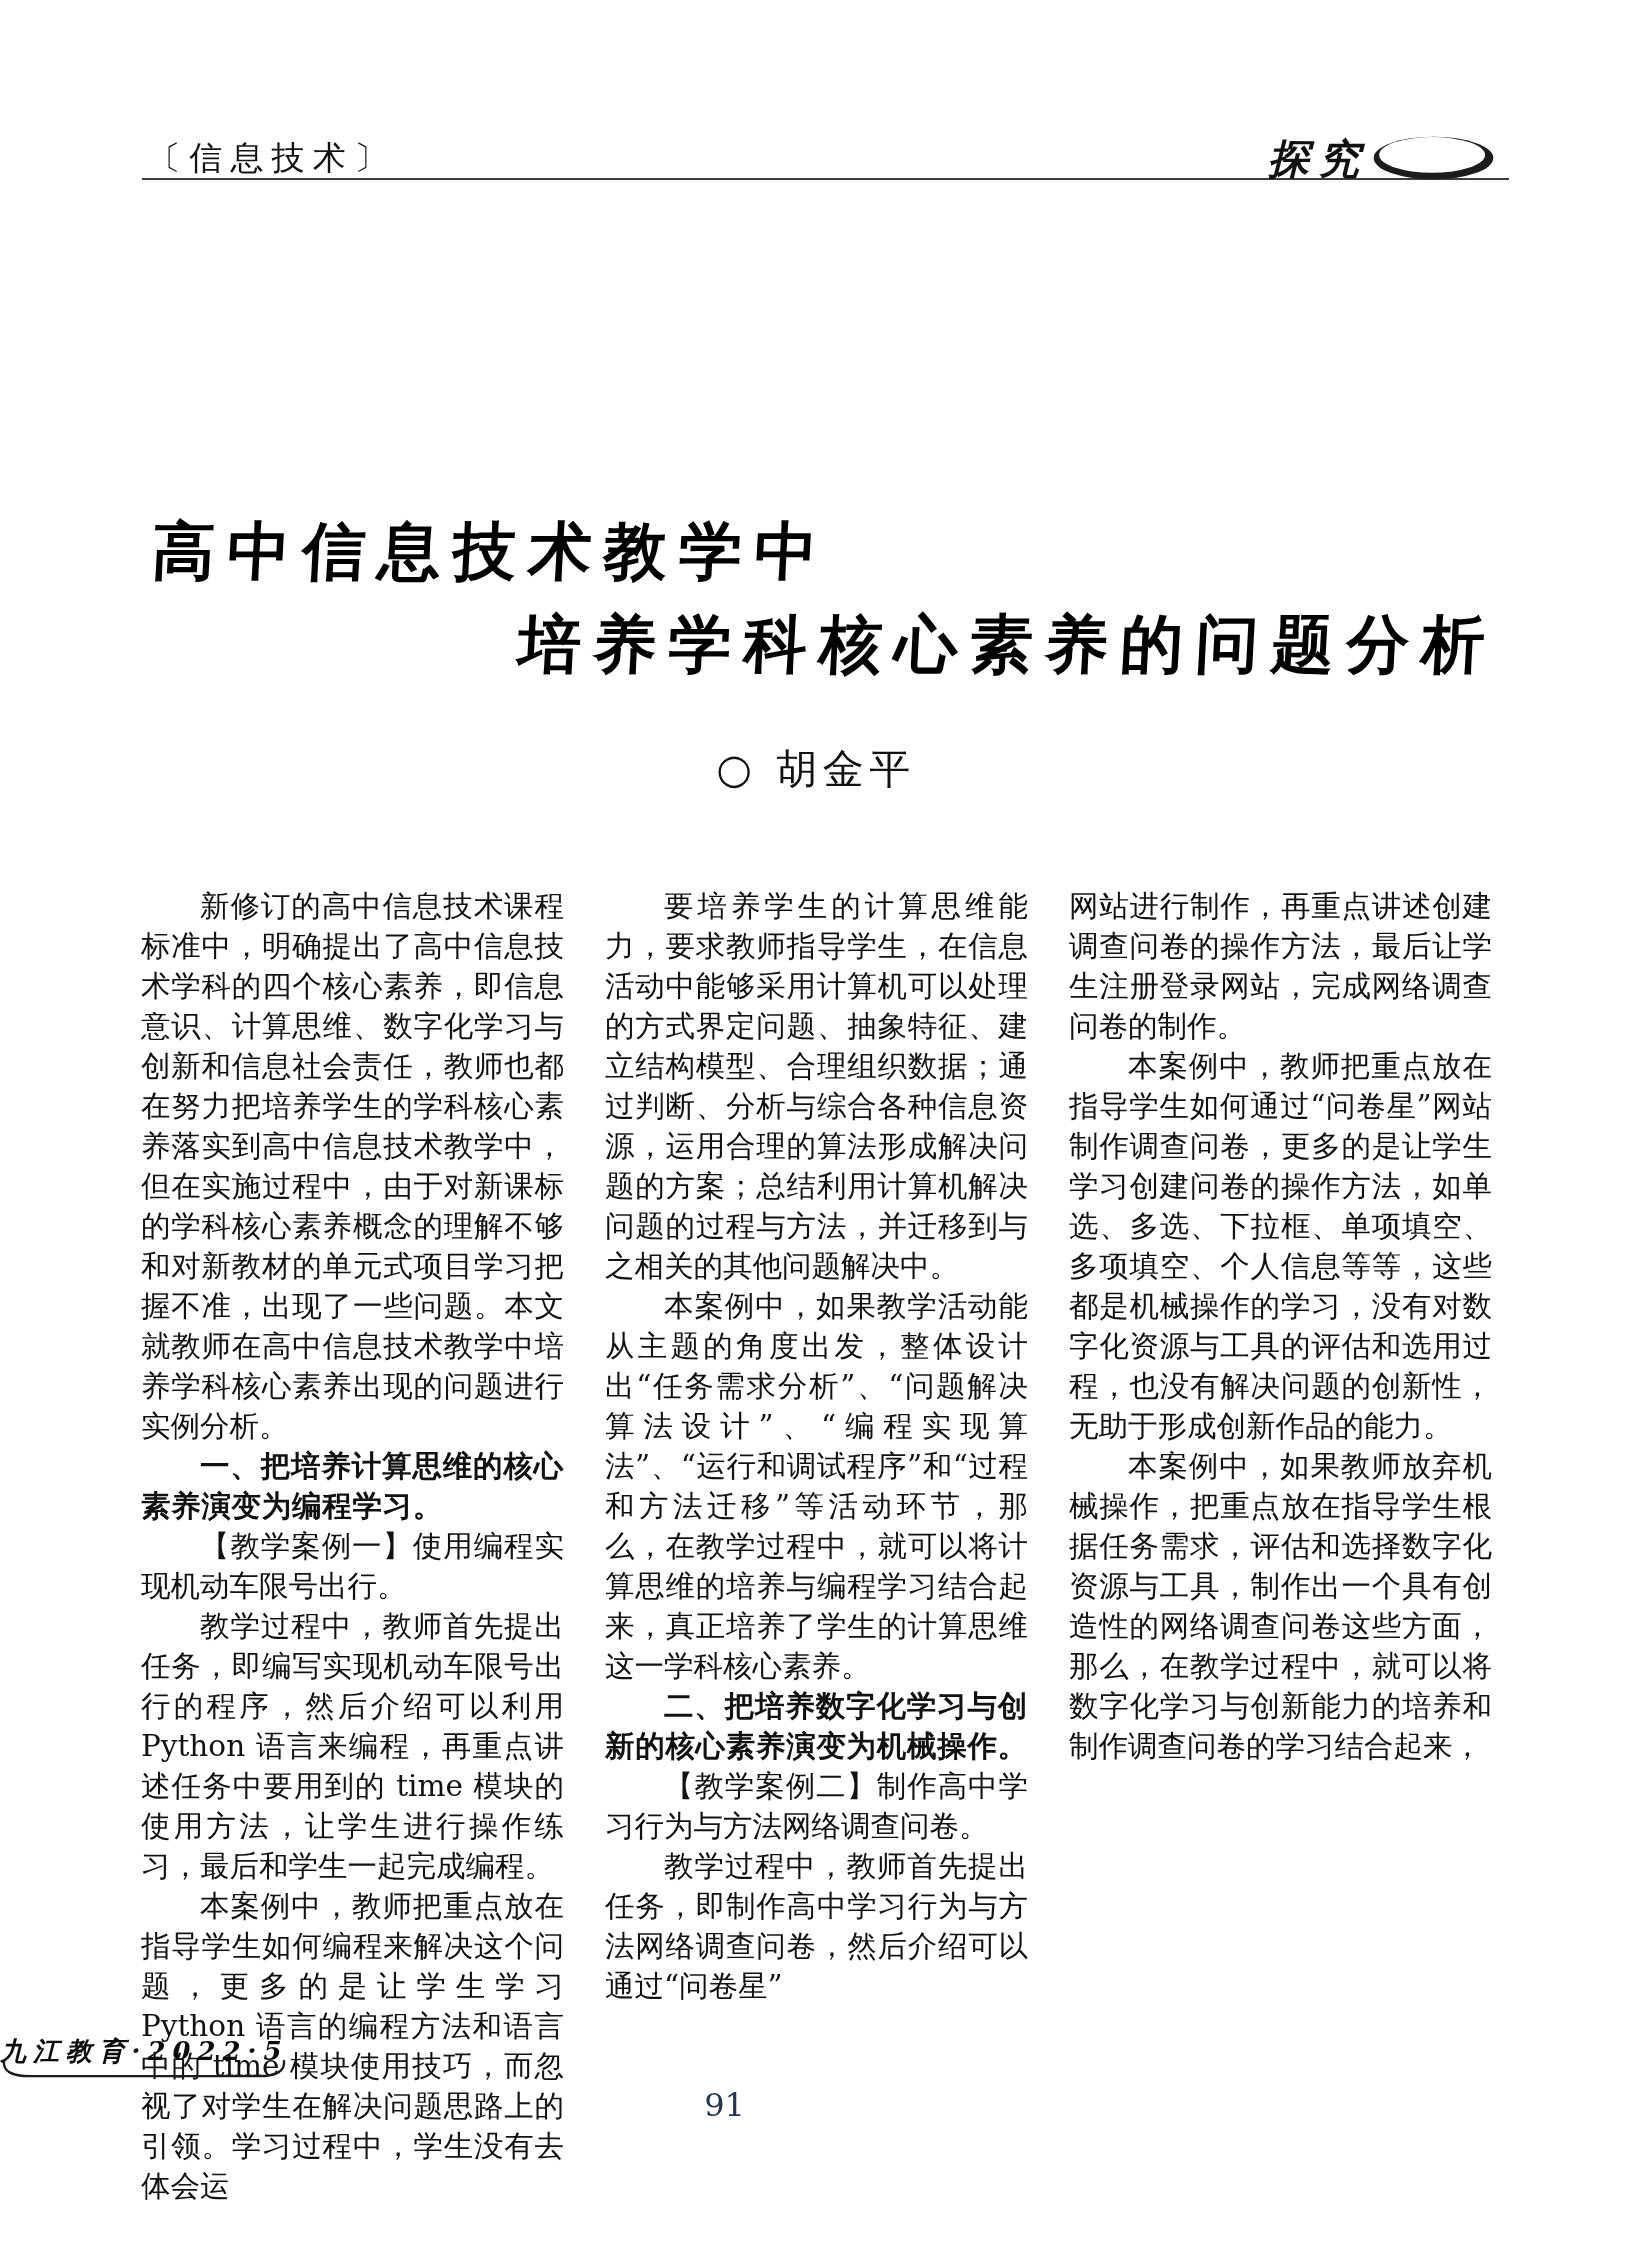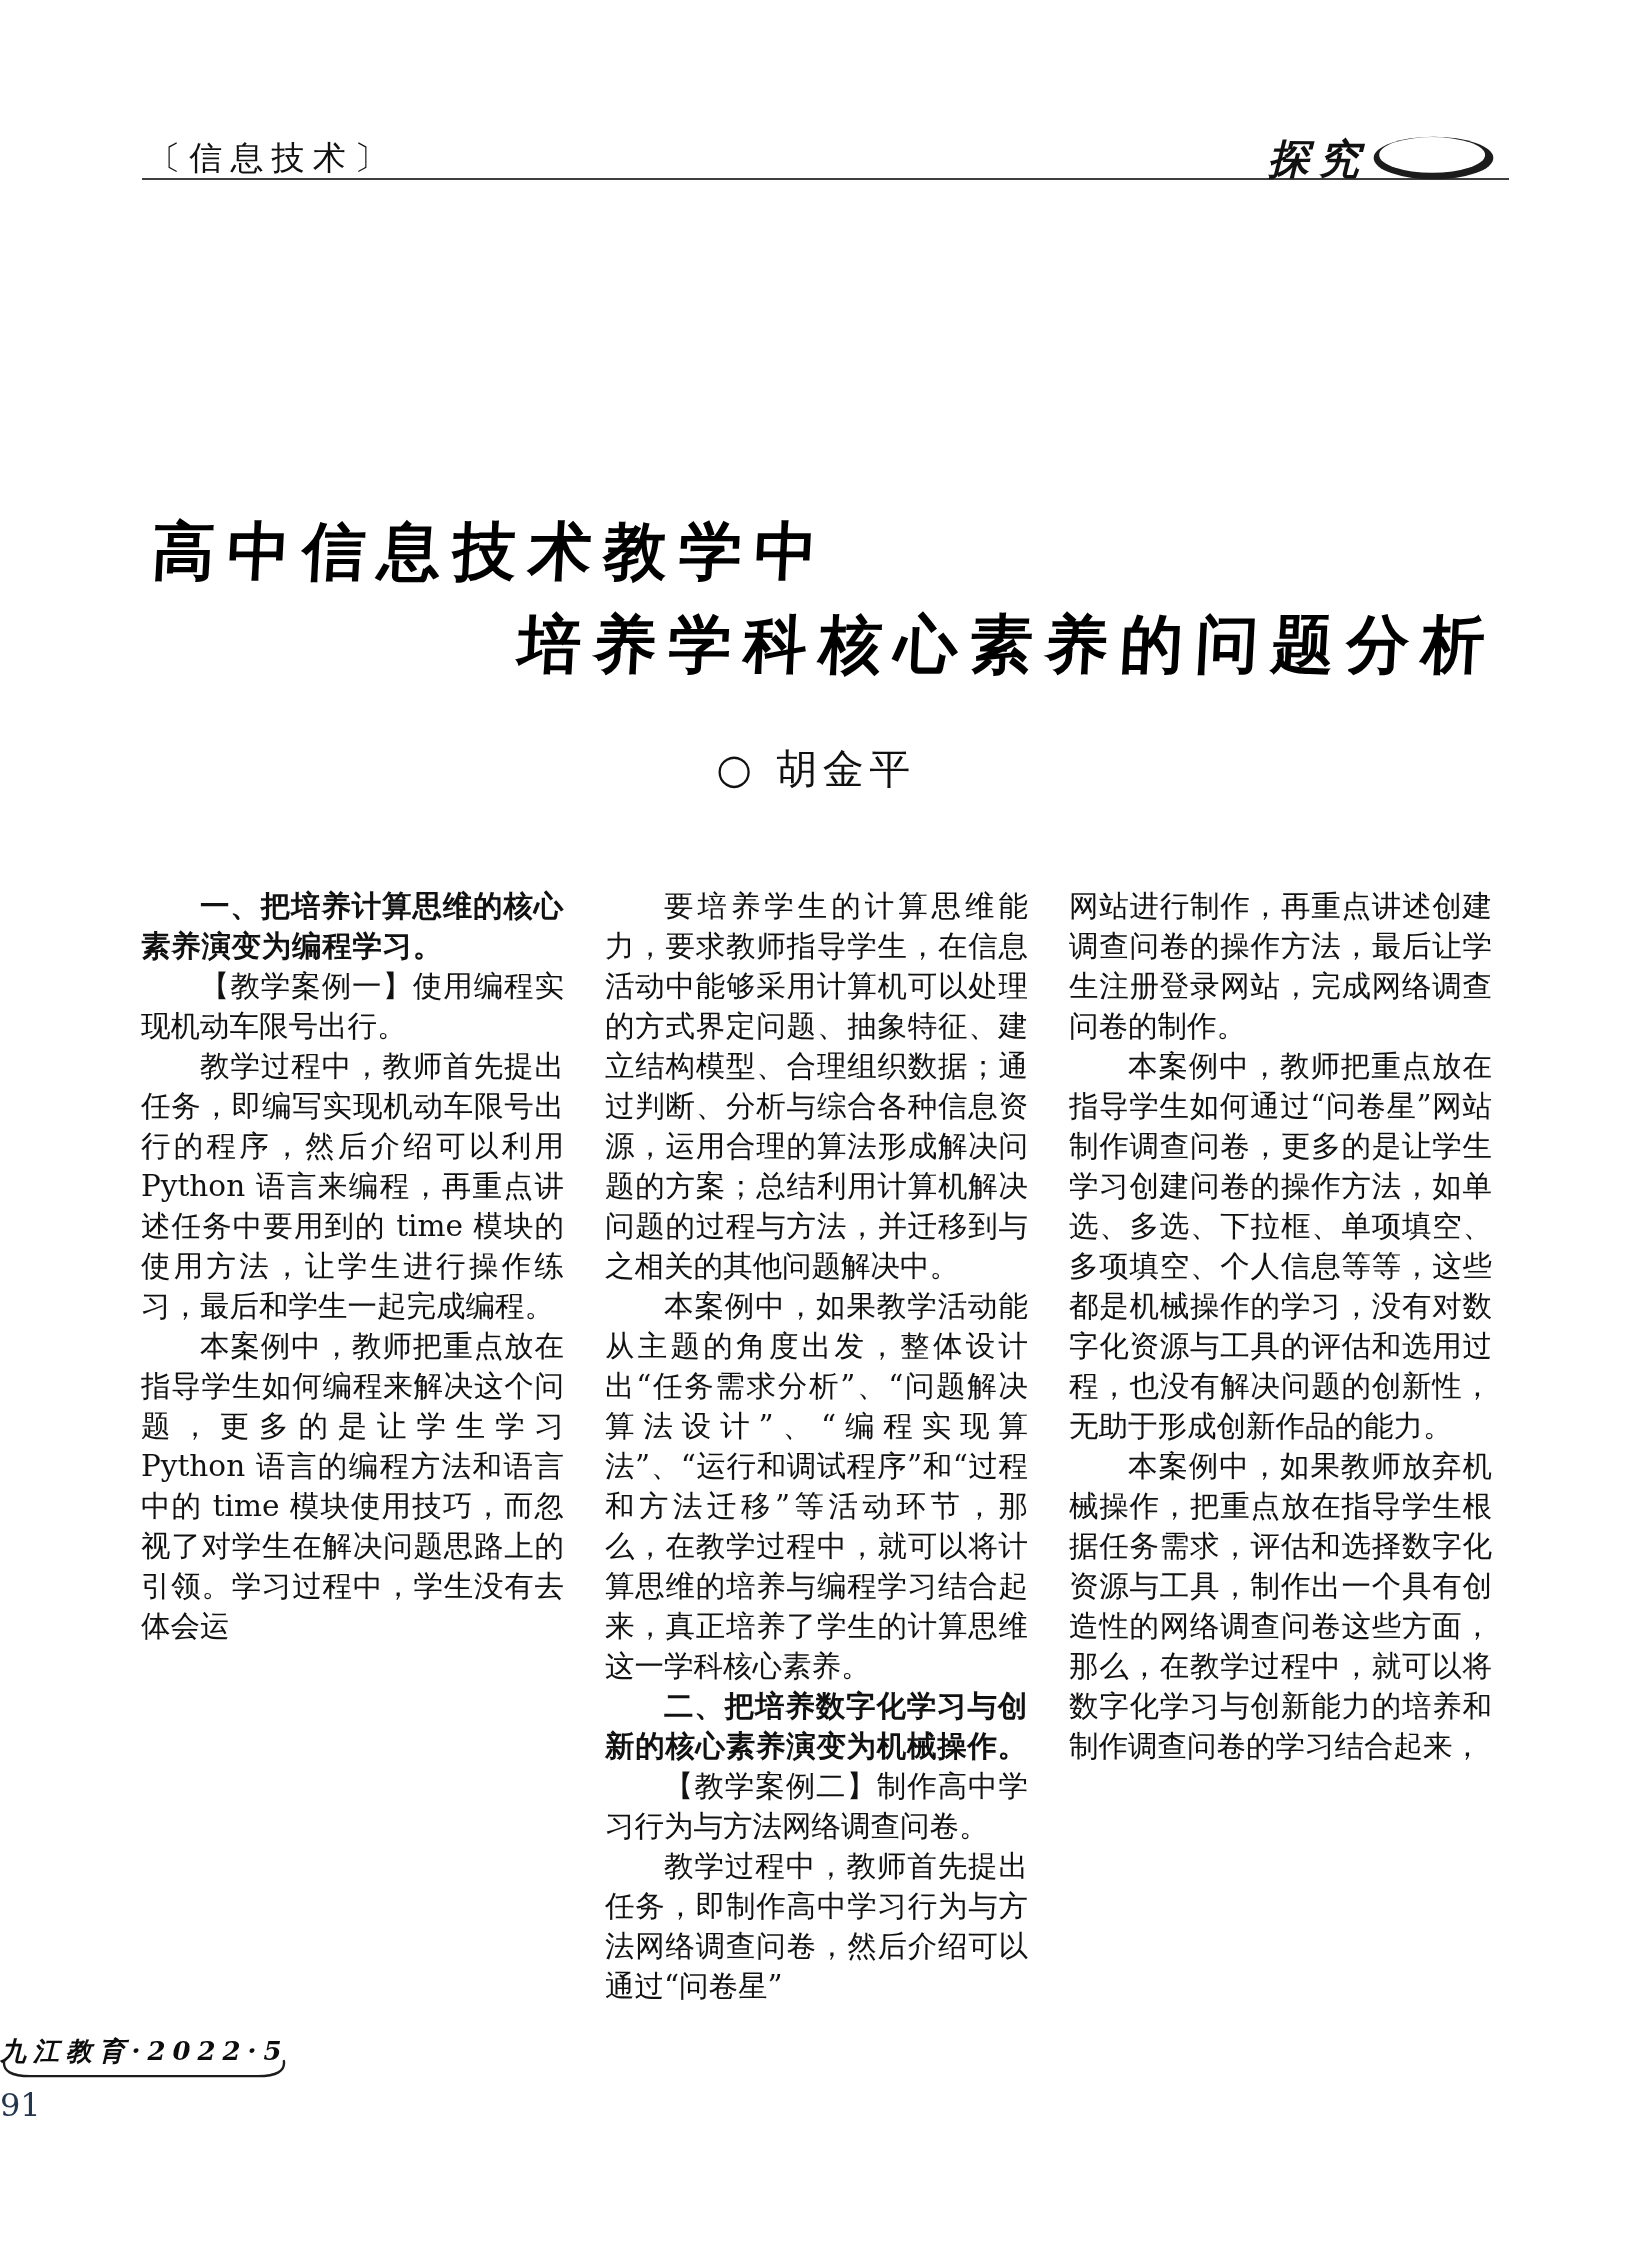--- a/index.html
+++ b/index.html
@@ -69,41 +69,42 @@
   }
   .footer-inner{display:inline-block;position:relative;}
   .footer-text{
     font-size:26px;font-weight:bold;font-style:italic;
     letter-spacing:6.9px;white-space:nowrap;color:#0d0d0d;
     font-family:"DejaVu Serif","Liberation Serif",serif;
   }
   .footer-brace{display:block;margin:-9.6px auto 0 auto;}
   .page-number{
     position:absolute;left:0;top:2086px;width:1449px;
-    font-size:32px;color:#24364e;
+    text-align:center;font-size:32px;color:#24364e;
     font-family:"DejaVu Serif","Liberation Serif",serif;
   }
 </style>
 </head>
 <body>
 
 <div class="hdr-label">〔信息技术〕</div>
 <div class="hdr-rule"></div>
 <div class="hdr-section">探究</div>
 <svg class="hdr-logo" viewBox="0 0 176 64" xmlns="http://www.w3.org/2000/svg" aria-hidden="true">
   <ellipse cx="88" cy="32" rx="87" ry="31" fill="#1c1c1c"></ellipse>
   <ellipse cx="86" cy="27.5" rx="77" ry="26" fill="#ffffff"></ellipse>
 </svg>
 
 <div class="title-line title-line-1">高中信息技术教学中</div>
 <div class="title-line title-line-2">培养学科核心素养的问题分析</div>
 <div class="author-line">○ 胡金平</div>
 
 <div class="body-cols">
     <div class="col">
+      <p>新修订的高中信息技术课程标准中，明确提出了高中信息技术学科的四个核心素养，即信息意识、计算思维、数字化学习与创新和信息社会责任，教师也都在努力把培养学生的学科核心素养落实到高中信息技术教学中，但在实施过程中，由于对新课标的学科核心素养概念的理解不够和对新教材的单元式项目学习把握不准，出现了一些问题。本文就教师在高中信息技术教学中培养学科核心素养出现的问题进行实例分析。</p>
       <p class="heading">一、把培养计算思维的核心素养演变为编程学习。</p>
       <p>【教学案例一】使用编程实现机动车限号出行。</p>
       <p>教学过程中，教师首先提出任务，即编写实现机动车限号出行的程序，然后介绍可以利用 Python 语言来编程，再重点讲述任务中要用到的 time 模块的使用方法，让学生进行操作练习，最后和学生一起完成编程。</p>
       <p>本案例中，教师把重点放在指导学生如何编程来解决这个问题，更多的是让学生学习 Python 语言的编程方法和语言中的 time 模块使用技巧，而忽视了对学生在解决问题思路上的引领。学习过程中，学生没有去体会运</p>
     </div>
     <div class="col">
       <p>要培养学生的计算思维能力，要求教师指导学生，在信息活动中能够采用计算机可以处理的方式界定问题、抽象特征、建立结构模型、合理组织数据；通过判断、分析与综合各种信息资源，运用合理的算法形成解决问题的方案；总结利用计算机解决问题的过程与方法，并迁移到与之相关的其他问题解决中。</p>
       <p>本案例中，如果教学活动能从主题的角度出发，整体设计出“任务需求分析”、“问题解决算法设计”、“编程实现算法”、“运行和调试程序”和“过程和方法迁移”等活动环节，那么，在教学过程中，就可以将计算思维的培养与编程学习结合起来，真正培养了学生的计算思维这一学科核心素养。</p>
       <p class="heading">二、把培养数字化学习与创新的核心素养演变为机械操作。</p>
       <p>【教学案例二】制作高中学习行为与方法网络调查问卷。</p>

